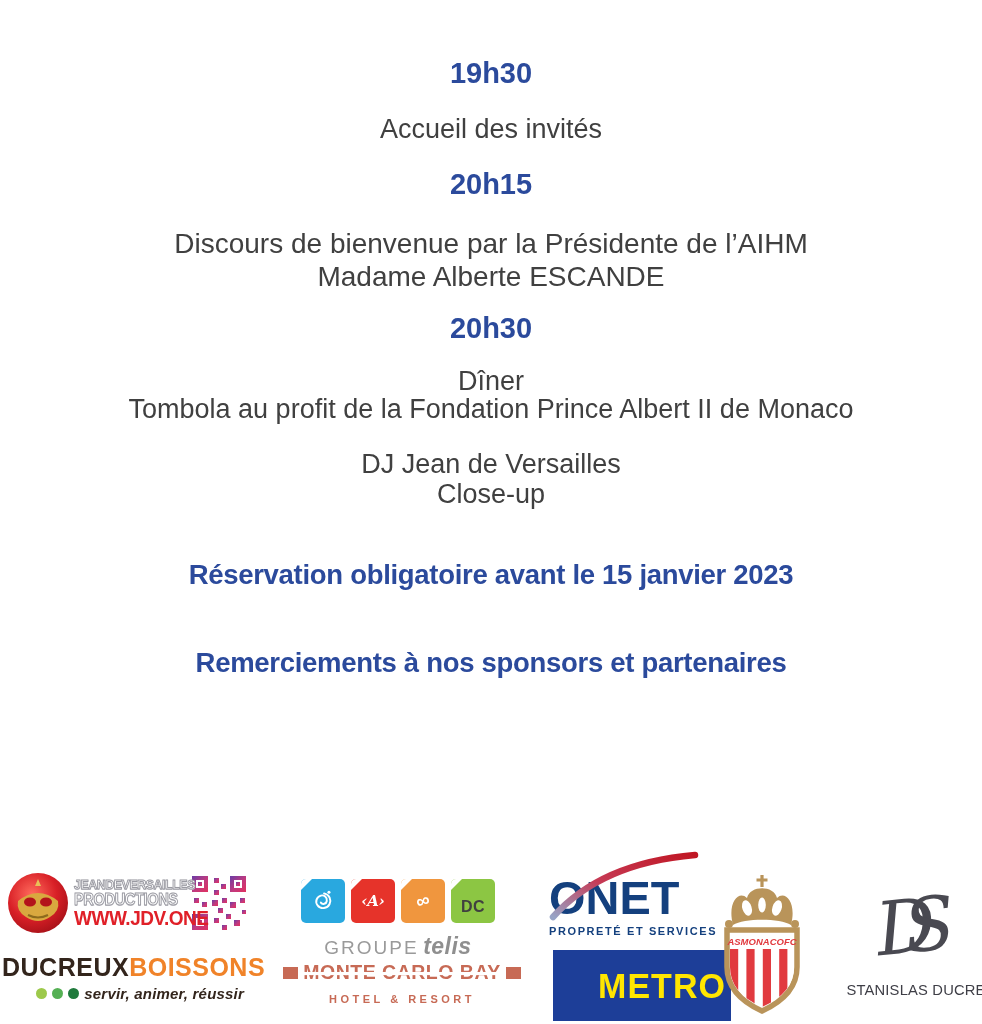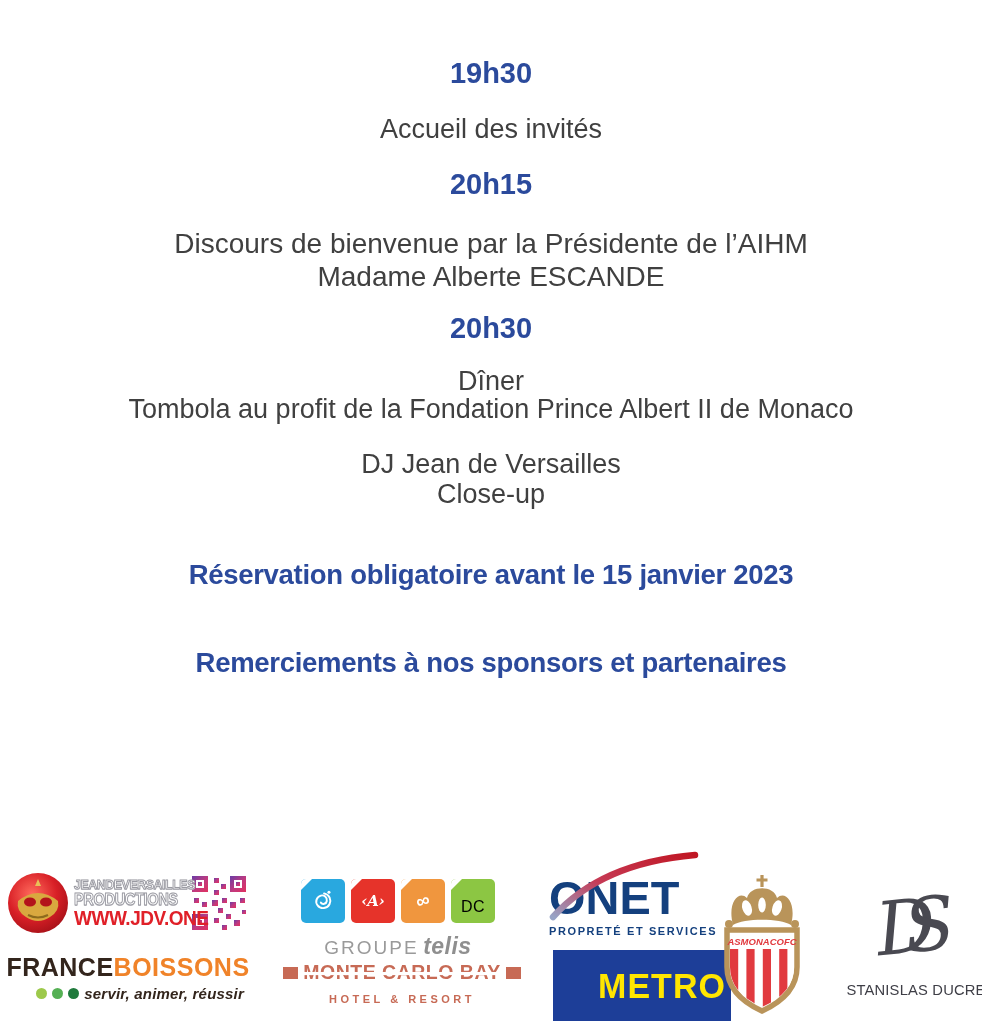--- a/index.html
+++ b/index.html
@@ -46,21 +46,21 @@
   
   .telis{left:298px;top:30px;width:200px;}
   .telis-tiles{display:flex;gap:6px;justify-content:center;}
   .tile{position:relative;width:44px;height:44px;border-radius:5px;display:flex;align-items:center;justify-content:center;overflow:hidden;}
   .tile::before{content:"";position:absolute;top:0;left:0;width:0;height:0;
                 border-top:11px solid #fff;border-right:11px solid transparent;}
   .tile-blue{background:#29a8df;} .tile-red{background:#e6332a;}
   .tile-orange{background:#f0963e;} .tile-green{background:#8cc643;}
   .tile-a{color:#fff;font-family:"DejaVu Serif",serif;font-style:italic;font-size:15px;font-weight:700;}
   .tile-loop{color:#fff;font-size:19px;font-weight:700;transform:rotate(-18deg);}
-  .tile-dc{color:#000000;font-size:16px;font-weight:400;letter-spacing:0.5px;margin-top:12px;}
+  .tile-dc{color:#404040;font-size:16px;font-weight:700;letter-spacing:0.5px;margin-top:12px;}
   .telis-name{margin-top:10px;text-align:center;white-space:nowrap;}
   .telis-group{color:#9a9a9a;font-size:19px;letter-spacing:2px;font-weight:400;}
   .telis-brand{color:#8f8f8f;font-size:23px;font-weight:700;font-style:italic;letter-spacing:0.5px;}
 
   
   .mcb{left:283px;top:112px;width:238px;}
   .mcb-row{display:flex;align-items:center;justify-content:center;gap:5px;}
   .mcb-bar{width:30px;height:12px;background:#c76a55;}
   .mcb-name{position:relative;color:#c76a55;font-weight:800;font-size:19.5px;letter-spacing:0.5px;white-space:nowrap;transform:scaleY(1.05);}
   .mcb-name::after{content:"";position:absolute;left:-1px;right:-1px;top:calc(50% - 0.5px);height:2.6px;background:#fff;}
@@ -167,21 +167,21 @@
             <rect x="24" y="44" width="5" height="5"></rect>
           <rect x="44" y="46" width="6" height="6"></rect>
             <rect x="32" y="51" width="5" height="5"></rect>
           <rect x="52" y="36" width="4" height="4"></rect>
         </g>
       </svg>
     </div>
 
     <div class="logo fb">
       <div class="fb-row1">
-        <span class="fb-w1">FRANCE</span><span class="fb-w2">BOISSONS</span>
+        <span class="fb-w1">DUCREUX</span><span class="fb-w2">BOISSONS</span>
       </div>
       <div class="fb-row2">
         <span class="fb-dot fb-d1"></span>
         <span class="fb-dot fb-d2"></span>
         <span class="fb-dot fb-d3"></span>
         <span class="fb-tag">servir, animer, réussir</span>
       </div>
     </div>
 
     <div class="logo telis">

